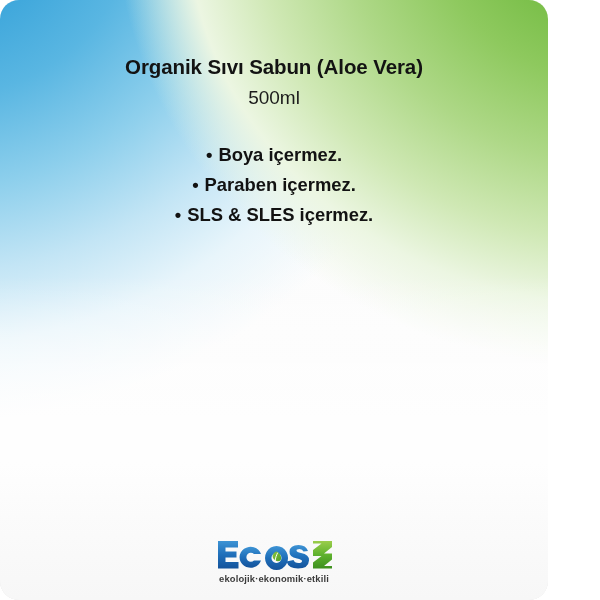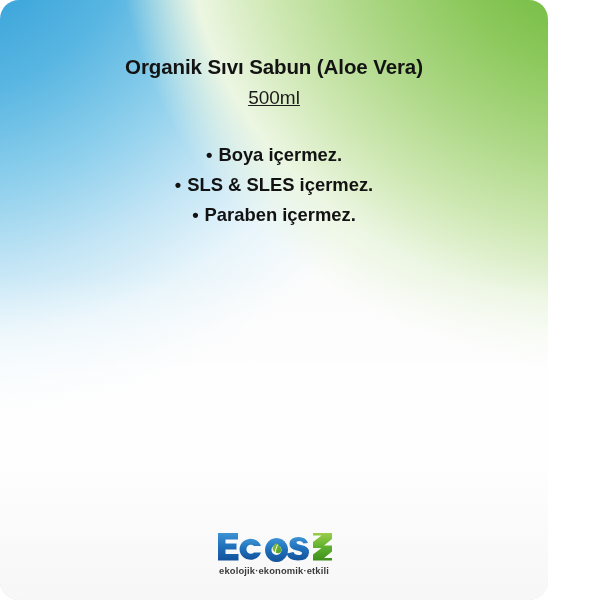--- a/index.html
+++ b/index.html
@@ -78,21 +78,20 @@
     margin: 0;
     color: #131313;
   }
 
   #product-volume {
     font-size: 19px;
     font-weight: normal;
     line-height: 1.3;
     margin: 6px 0 0 0;
     color: #1b1b1b;
-    text-decoration: underline;
   }
 
   #product-description {
     margin: 36px auto 0 auto;
     max-width: 468px;
     font-size: 18.6px;
     font-weight: normal;
     line-height: 1.58;
     color: #1a1a1a;
   }
@@ -111,21 +110,21 @@
   #feature-list li .bullet-dot {
     display: inline-block;
     margin-right: 6px;
   }
 
   
   #brand-logo {
     position: absolute;
     left: 0;
     right: 0;
-    bottom: 24px;
+    bottom: 16px;
     z-index: 3;
     text-align: center;
   }
   #brand-logo .logo-mark {
     display: block;
     margin: 0 auto;
   }
   #brand-tagline {
     margin: 1px 0 0 0;
     font-size: 9.4px;
@@ -150,24 +149,24 @@
     <h1 id="product-title">Organik Sıvı Sabun (Aloe Vera)</h1>
 
     <p id="product-volume">500ml</p>
 
 
     <ul id="feature-list">
       <li>
         <span class="bullet-dot">•</span><span>Boya içermez.</span>
       </li>
       <li>
-        <span class="bullet-dot">•</span><span>SLS &amp; SLES içermez.</span>
+        <span class="bullet-dot">•</span><span>Paraben içermez.</span>
       </li>
       <li>
-        <span class="bullet-dot">•</span><span>Paraben içermez.</span>
+        <span class="bullet-dot">•</span><span>SLS &amp; SLES içermez.</span>
       </li>
     </ul>
 
   </div>
 
   <div id="brand-logo">
 
     <svg class="logo-mark" width="118" height="33" viewBox="0 0 236 66" aria-hidden="true">
       <defs>
         <linearGradient id="gradBlue" x1="0" y1="0" x2="0" y2="1">

